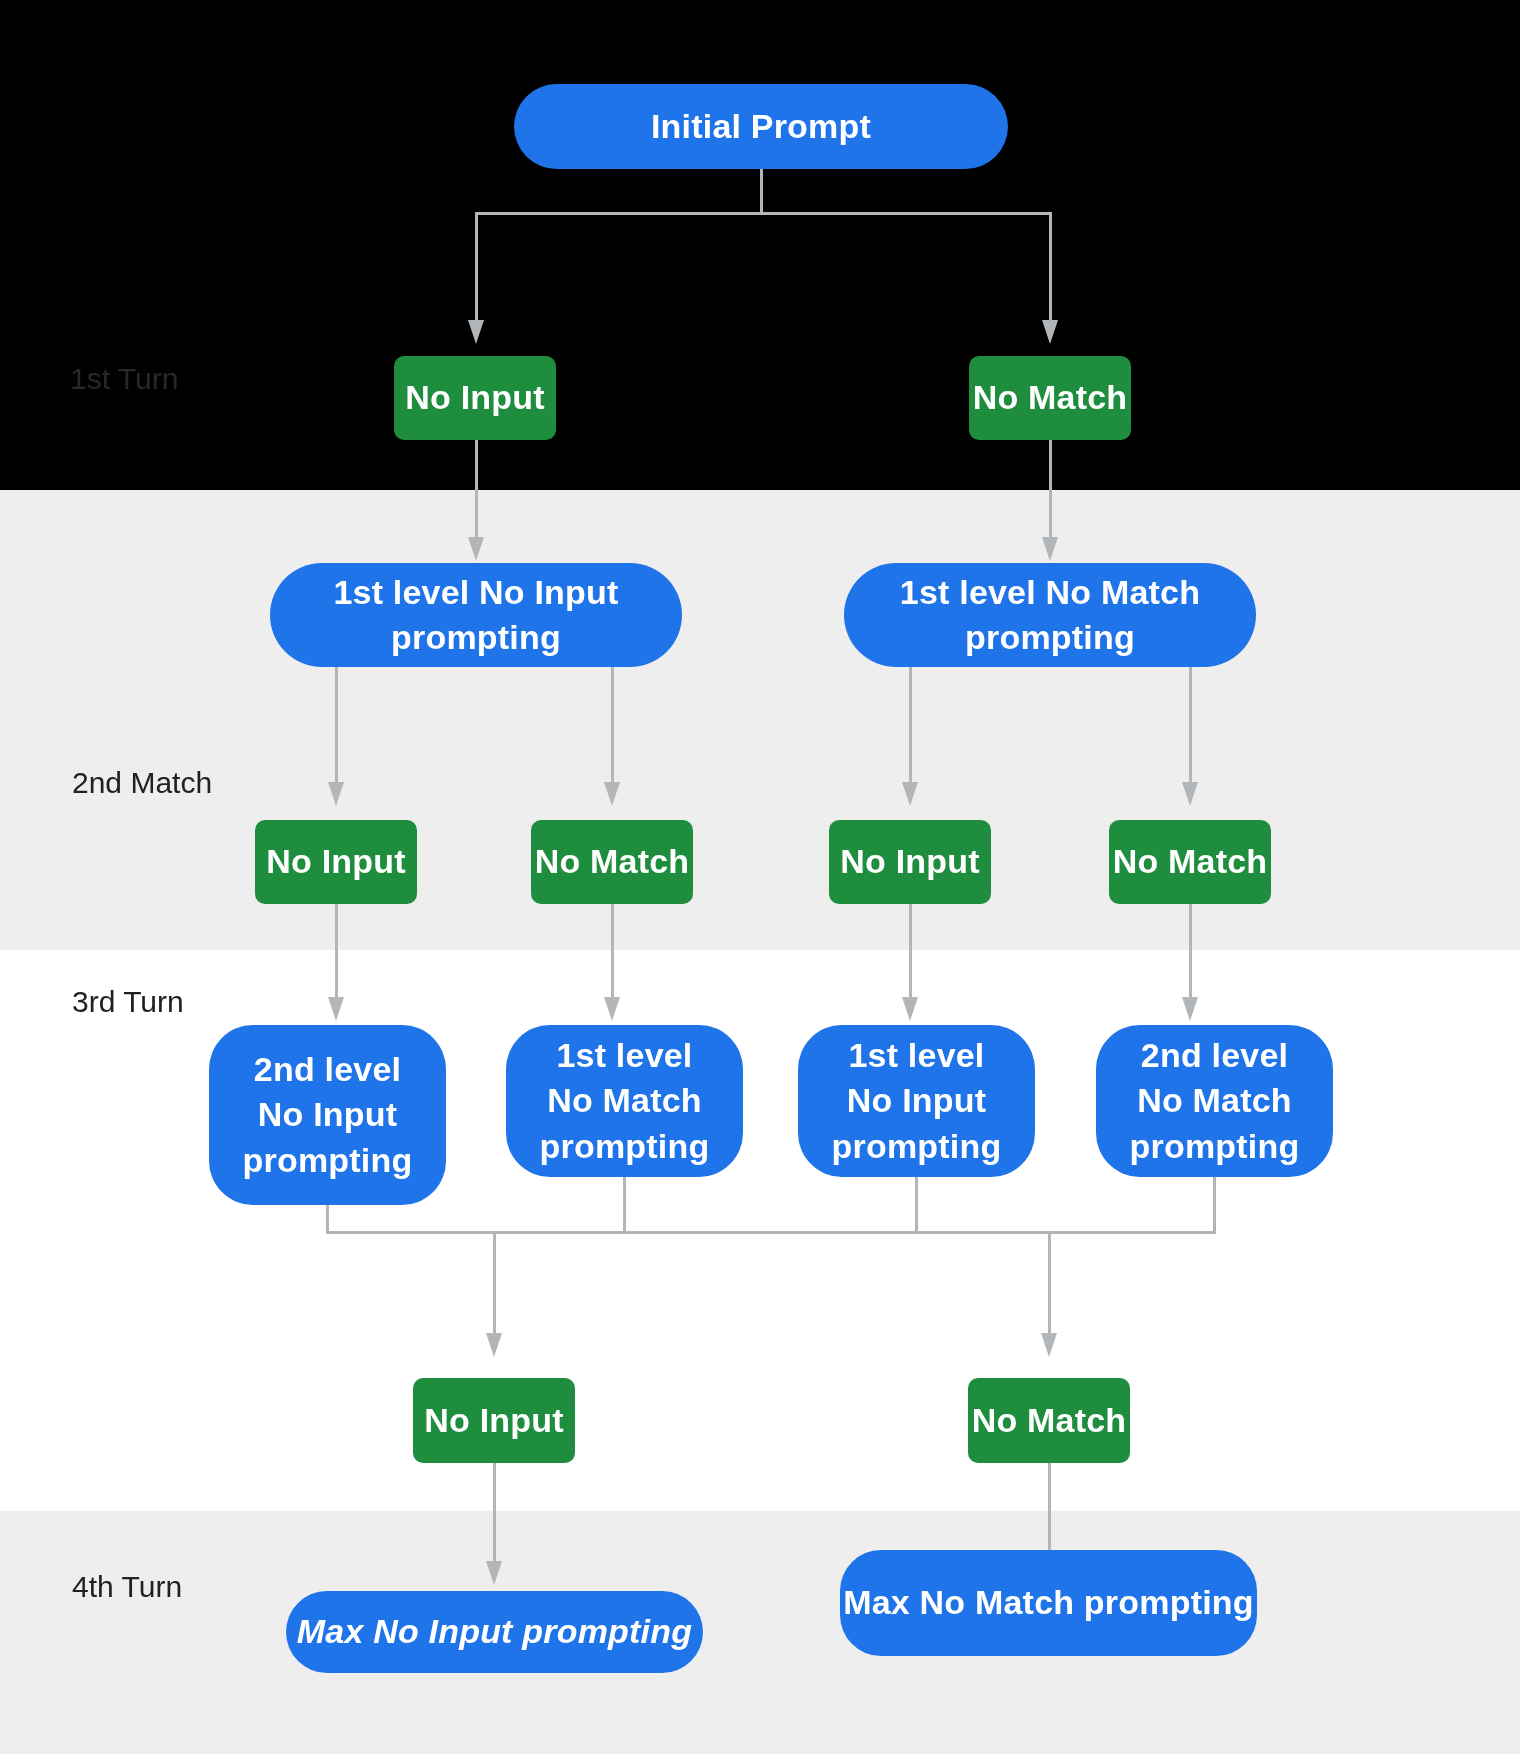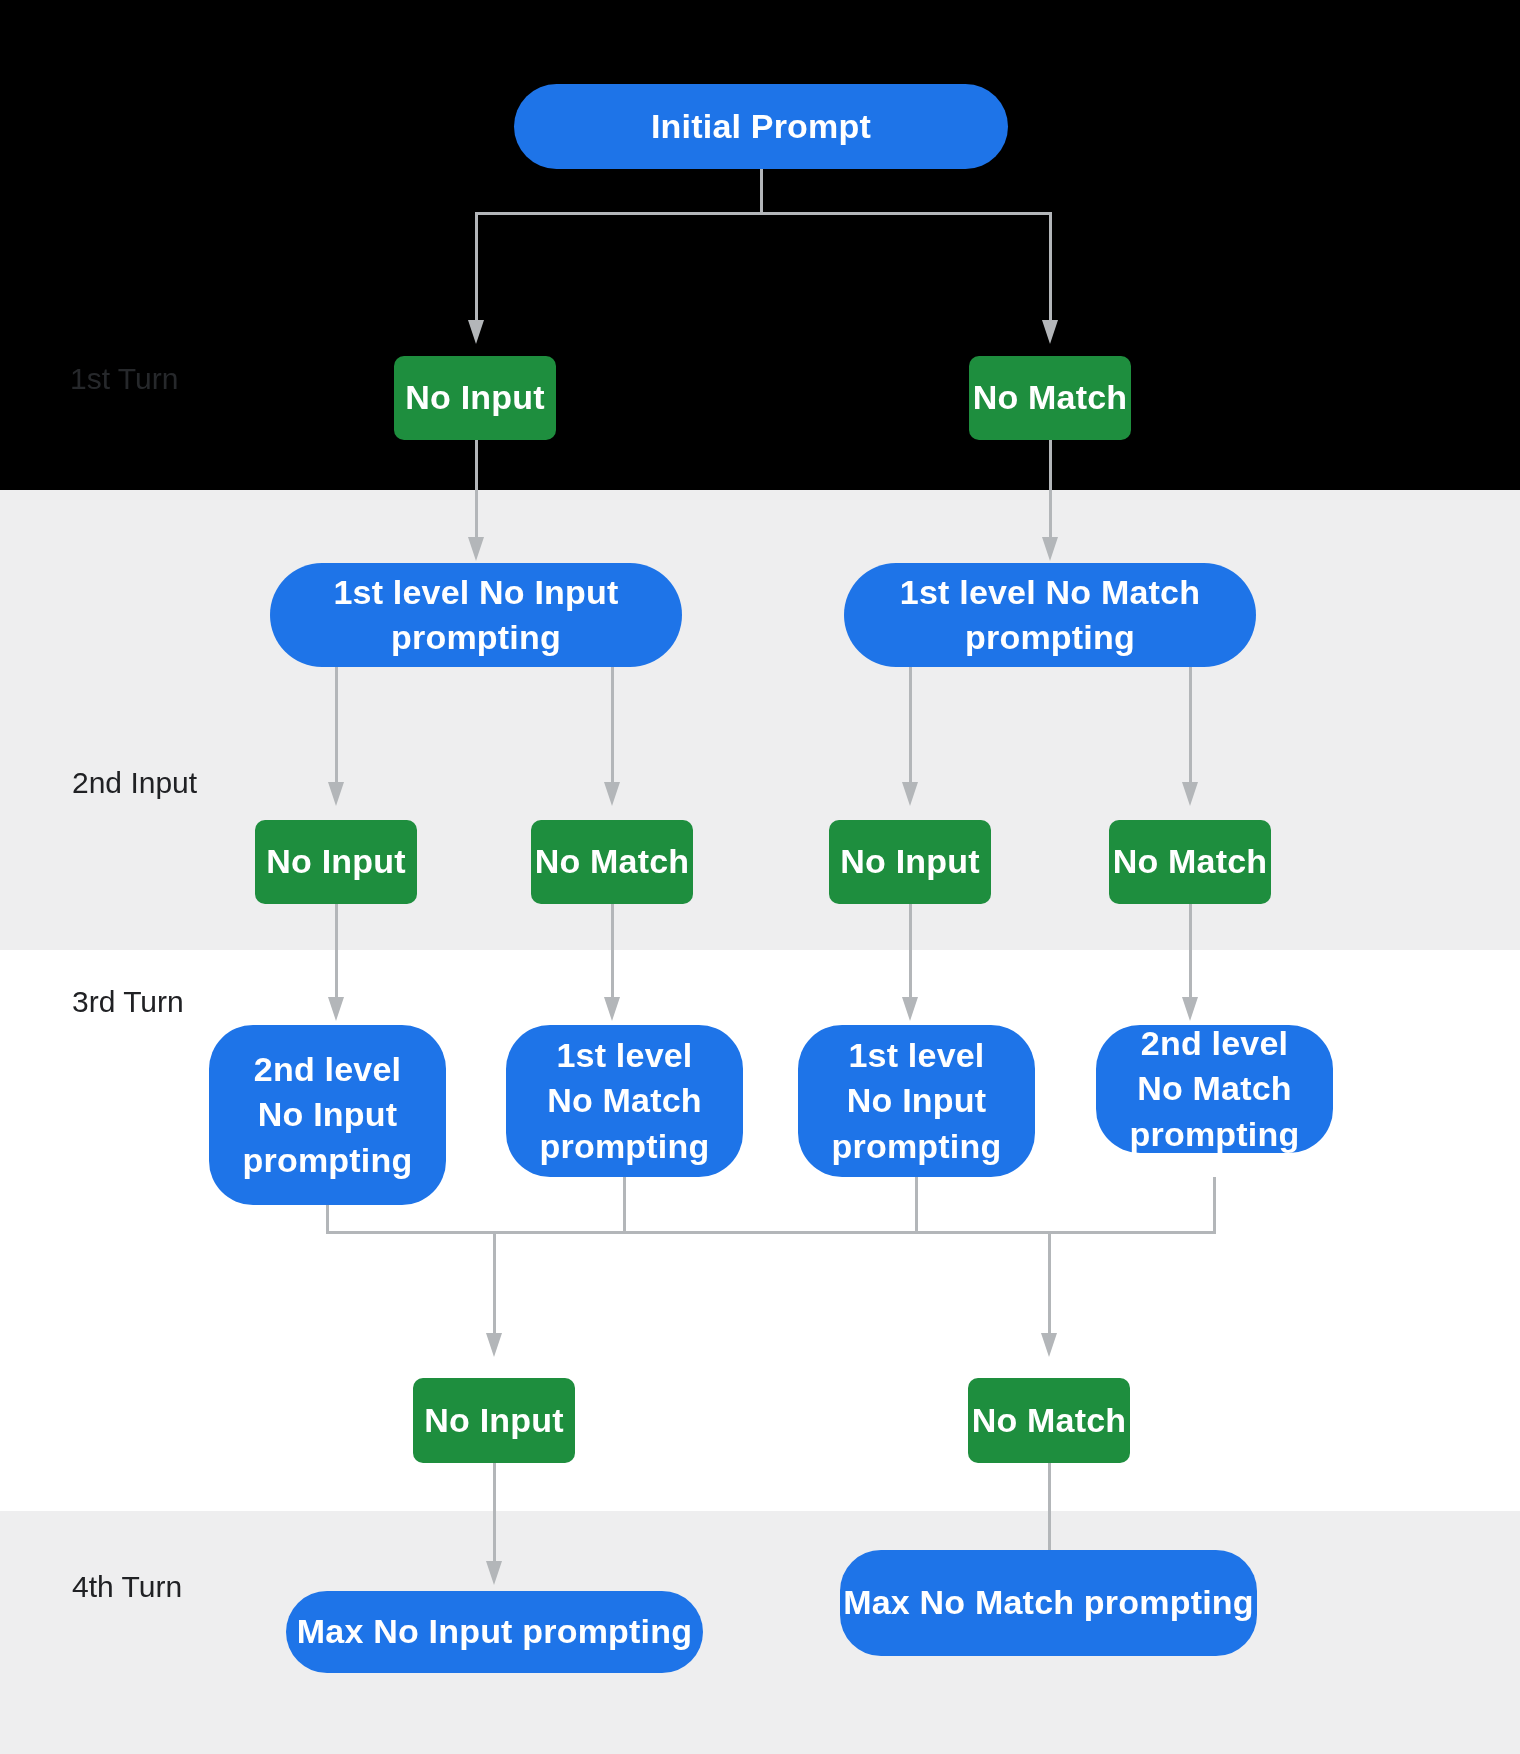--- a/index.html
+++ b/index.html
@@ -60,21 +60,21 @@
 <body>
 
 <div class="canvas" style="--blue: #1e74e8; --green: #1e8e3e; --line: #b3b6b9; --band-dark: #000000; --band-gray: #eeeeef; --label-dark: #202124; --label-on-dark: #26282b;">
 
   <div class="band dark" style="top:0; height:490px;"></div>
   <div class="band gray" style="top:490px; height:460px;"></div>
   <div class="band white" style="top:950px; height:561px;"></div>
   <div class="band gray" style="top:1511px; height:243px;"></div>
 
   <div class="turn-label on-dark" style="left:70px; top:341px;">1st Turn</div>
-  <div class="turn-label" style="left:72px; top:766px;">2nd Input</div>
+  <div class="turn-label" style="left:72px; top:766px;">2nd Match</div>
   <div class="turn-label" style="left:72px; top:985px;">3rd Turn</div>
   <div class="turn-label" style="left:72px; top:1570px;">4th Turn</div>
 
   <div class="vline" style="left:759.5px; top:169px; height:45px;"></div>
   <div class="hline" style="left:474.5px; top:212px; width:577px;"></div>
   <div class="vline" style="left:474.5px; top:212px; height:108px;"></div>
   <div class="arrow" style="left:468px; top:320px;"></div>
   <div class="vline" style="left:1048.5px; top:212px; height:108px;"></div>
   <div class="arrow" style="left:1042px; top:320px;"></div>
 
@@ -126,21 +126,21 @@
   <div class="node blue round-lg" style="left:844px; top:563px; width:412px; height:104px;">1st level No Match prompting</div>
 
   <div class="node green" style="left:255px; top:808px; width:162px; height:84px;">No Input</div>
   <div class="node green" style="left:531px; top:808px; width:162px; height:84px;">No Match</div>
   <div class="node green" style="left:829px; top:808px; width:162px; height:84px;">No Input</div>
   <div class="node green" style="left:1109px; top:808px; width:162px; height:84px;">No Match</div>
 
   <div class="node blue round-md" style="left:209px; top:1025px; width:237px; height:180px;">2nd level No Input prompting</div>
   <div class="node blue round-md" style="left:506px; top:1025px; width:237px; height:152px;">1st level No Match prompting</div>
   <div class="node blue round-md" style="left:798px; top:1025px; width:237px; height:152px;">1st level No Input prompting</div>
-  <div class="node blue round-md" style="left:1096px; top:1025px; width:237px; height:128px;">2nd level No Match prompting</div>
+  <div class="node blue round-md" style="left:1096px; top:1025px; width:237px; height:152px;">2nd level No Match prompting</div>
 
   <div class="node green" style="left:413px; top:1366px; width:162px; height:85px;">No Input</div>
   <div class="node green" style="left:968px; top:1366px; width:162px; height:85px;">No Match</div>
 
-  <div class="node blue pill" style="left:286px; top:1591px; width:417px; height:82px; border-radius:41px;">Max No Input prompting</div>
+  <div class="node blue pill" style="left:286px; top:1591px; width:417px; height:82px; border-radius:41px;font-style:italic;">Max No Input prompting</div>
   <div class="node blue pill" style="left:840px; top:1550px; width:417px; height:106px; border-radius:41px;text-align:center;">Max No Match prompting</div>
 
 </div>
 
 </body></html>

